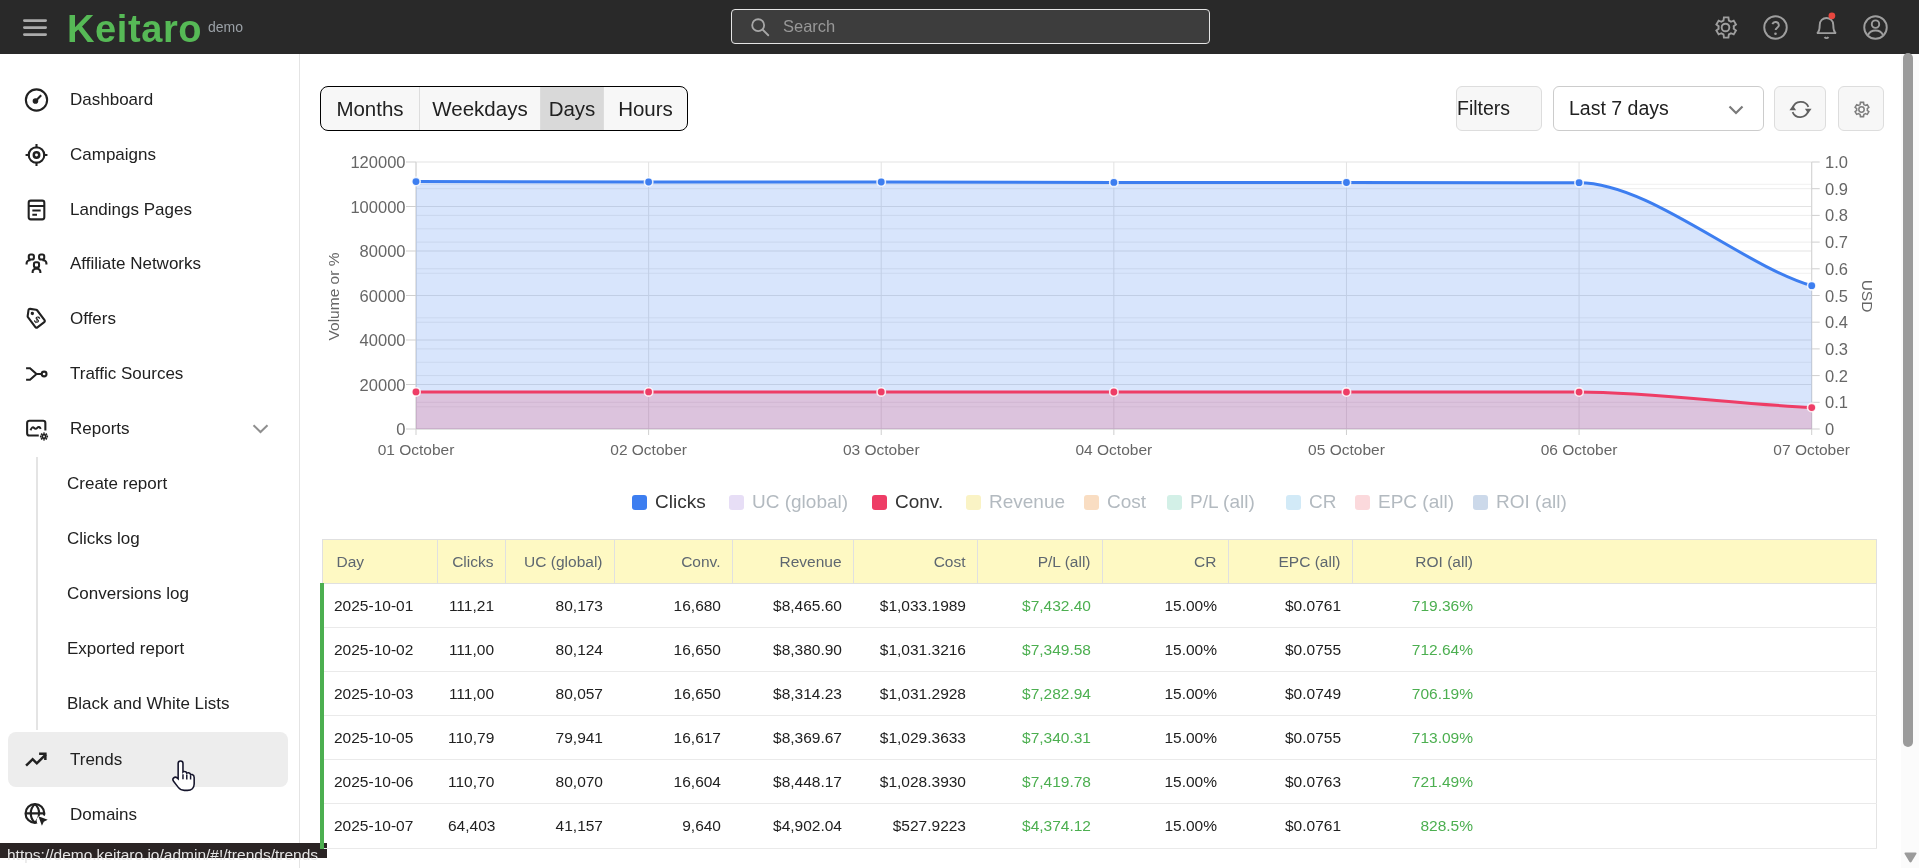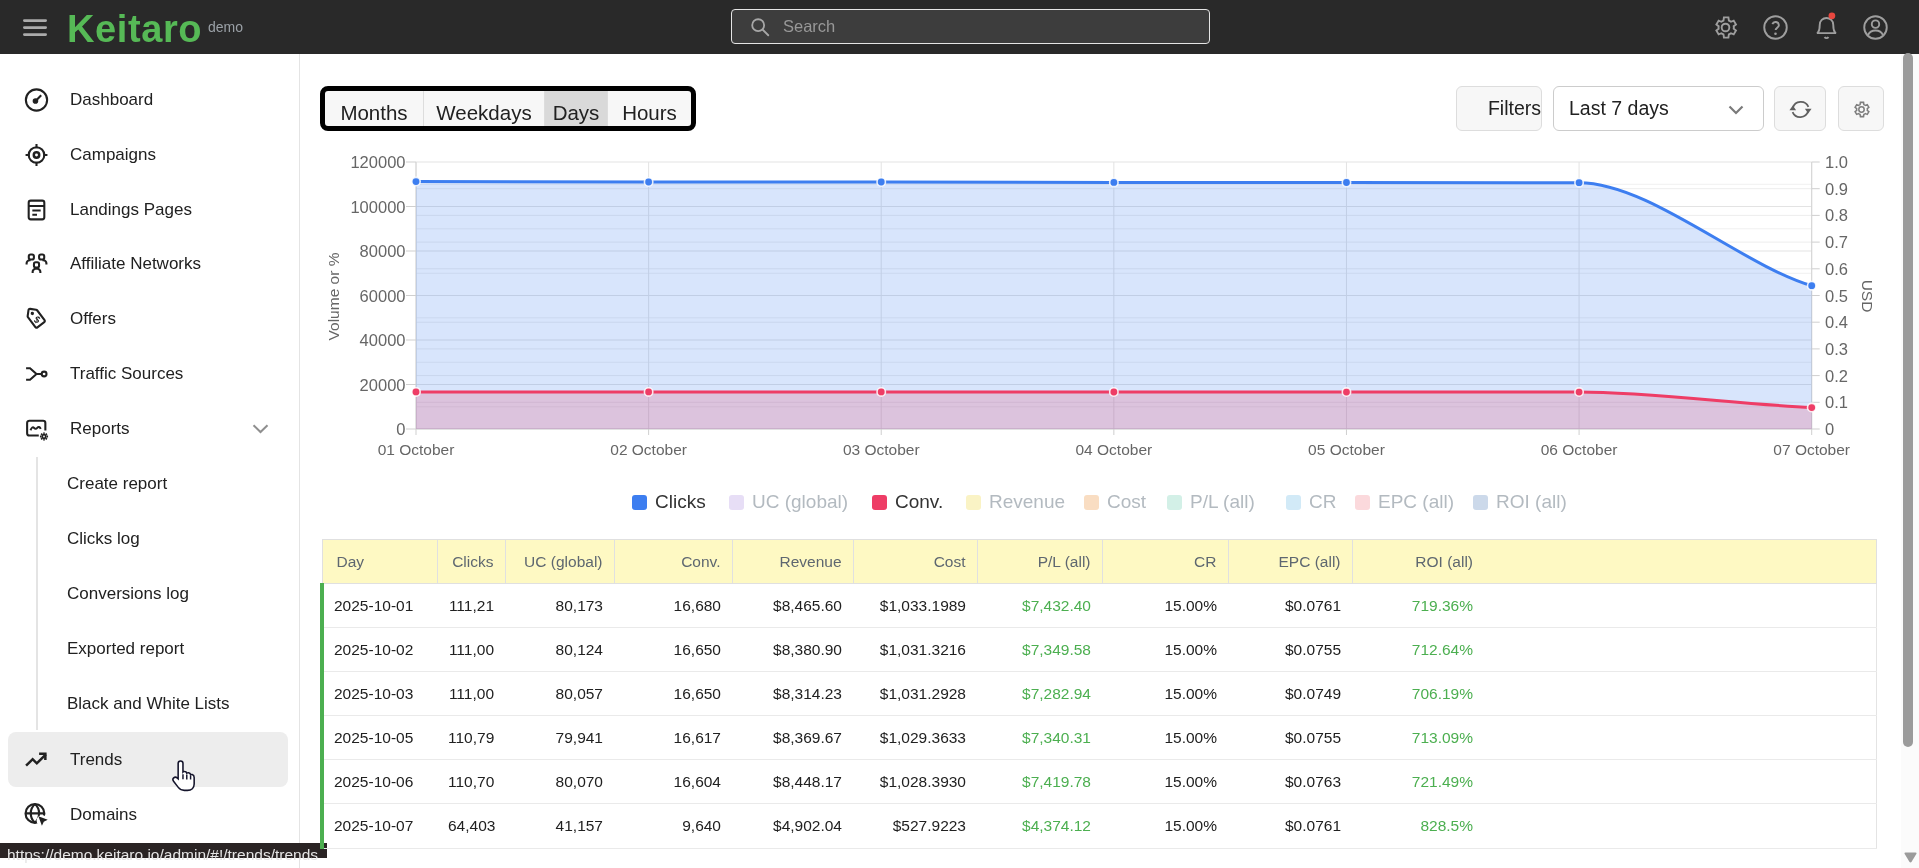--- a/index.html
+++ b/index.html
@@ -14,25 +14,25 @@
 #search .ph { position:absolute; left:51px; top:7px; font-size:16.5px; color:#989898; }
 
 #sidebar { position:absolute; left:0; top:54px; width:300px; height:814px; background:#fff; border-right:1px solid #e4e4e4; }
 .sitem { position:absolute; left:0; width:299px; height:55px; }
 .sitem .lbl { position:absolute; left:70px; top:50%; transform:translateY(-50%); font-size:17px; color:#212121;text-align:center; }
 .sitem .ic { position:absolute; left:24px; top:50%; transform:translateY(-50%); width:25px; height:25px; }
 .subline { position:absolute; left:36px; top:403px; width:2px; height:273px; background:#e4e4e4; }
 .hilite { position:absolute; left:8px; top:678px; width:280px; height:55px; background:#ededed; border-radius:8px; }
 #statusbar { position:absolute; left:0; top:843px; width:327px; height:15px; background:#2a2424; color:#e5e5e5; font-size:15.5px; line-height:24px; padding-left:7px; }
 
-#tabs { position:absolute; left:320px; top:86px; height:45px; border:5px solid #000000; border-radius:8px; background:#f7f7f7; display:flex; overflow:hidden; }
+#tabs { position:absolute; left:320px; top:86px; height:45px; border:1px solid #000000; border-radius:8px; background:#f7f7f7; display:flex; overflow:hidden; }
 #tabs .tab { height:43px; line-height:43px; text-align:center; font-size:20.5px; color:#212121; border-right:1px solid #ddd; }
 #tabs .tab:last-child { border-right:none; }
 #tabs .active { background:#d9d9d9; }
-#filters { position:absolute; left:1456px; top:86px; width:86px; height:45px; background:#f7f7f7; border:1px solid #ddd; border-radius:6px; font-size:19.5px; color:#212121; text-align:right; line-height:43px; }
+#filters { position:absolute; left:1456px; top:86px; width:86px; height:45px; background:#f7f7f7; border:1px solid #ddd; border-radius:6px; font-size:19.5px; color:#212121; text-align:left; line-height:43px; }
 #select { position:absolute; left:1553px; top:86px; width:211px; height:45px; background:#fff; border:1px solid #ccc; border-radius:6px; font-size:19.5px; color:#212121; }
 #select span { position:absolute; left:15px; top:10px; }
 #btn-refresh { position:absolute; left:1774px; top:86px; width:52px; height:45px; background:#f7f7f7; border:1px solid #ddd; border-radius:6px; }
 #btn-gear { position:absolute; left:1838px; top:86px; width:46px; height:45px; background:#f7f7f7; border:1px solid #ddd; border-radius:6px; }
 
 #legend { position:absolute; left:632px; top:491px; display:flex; align-items:center; font-size:19px; }
 #legend .sw { width:15px; height:15px; border-radius:3px; margin-right:8px; }
 #legend .it { display:flex; align-items:center; margin-right:0; white-space:nowrap; flex-shrink:0; }
 #legend .on { color:#333; }
 #legend .off { color:#b3bac0; }

